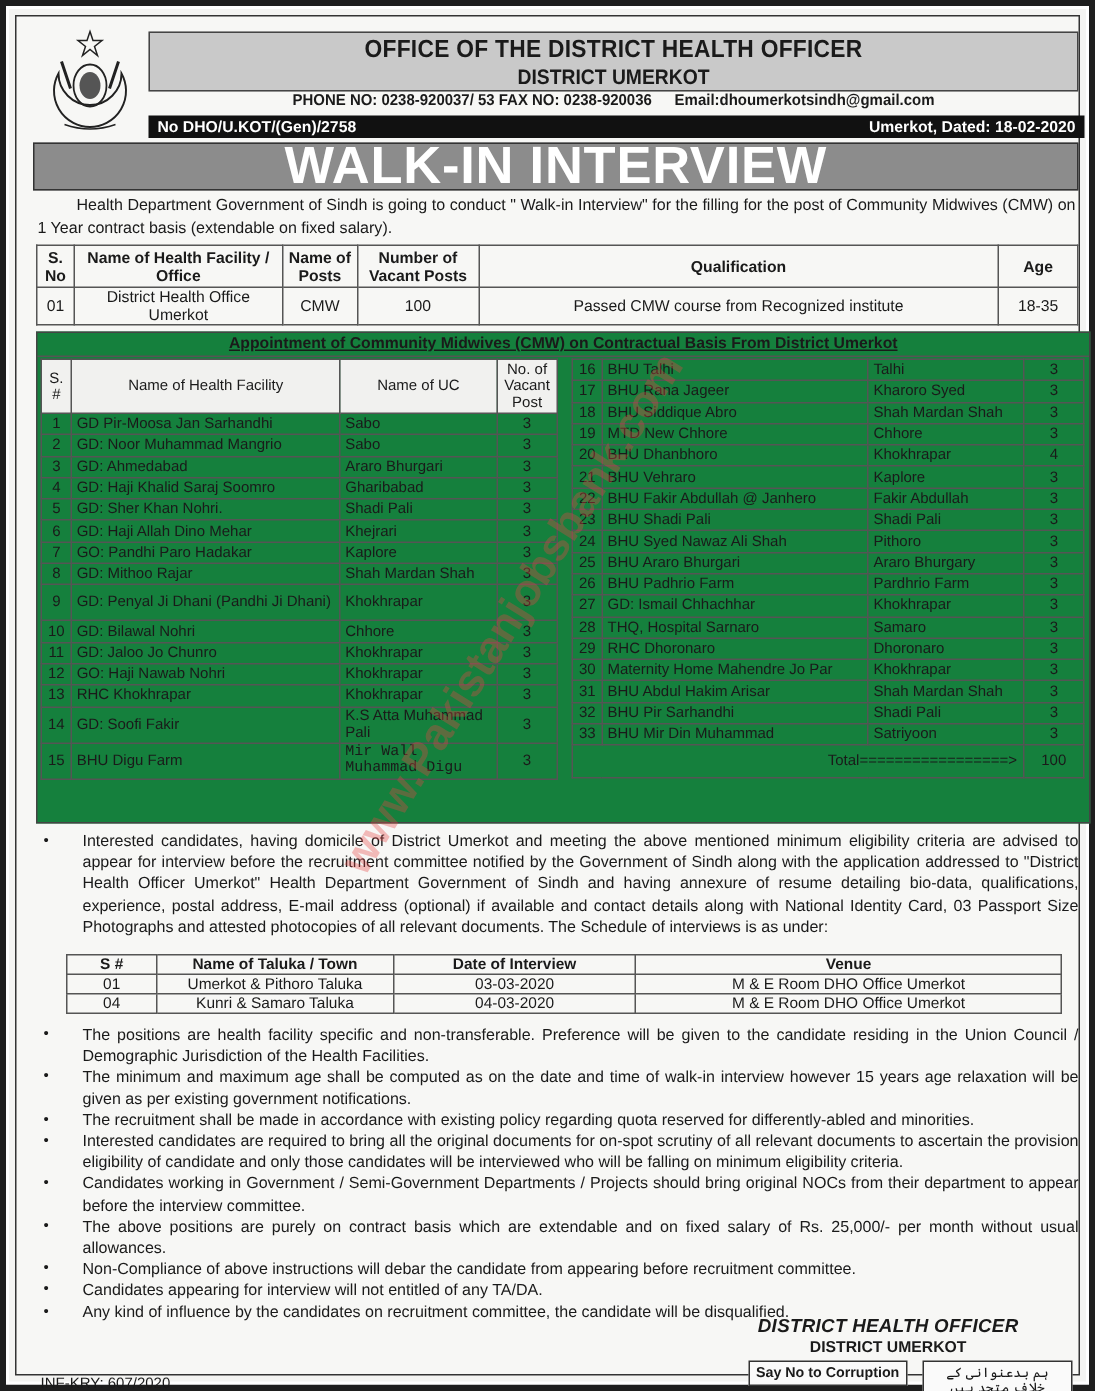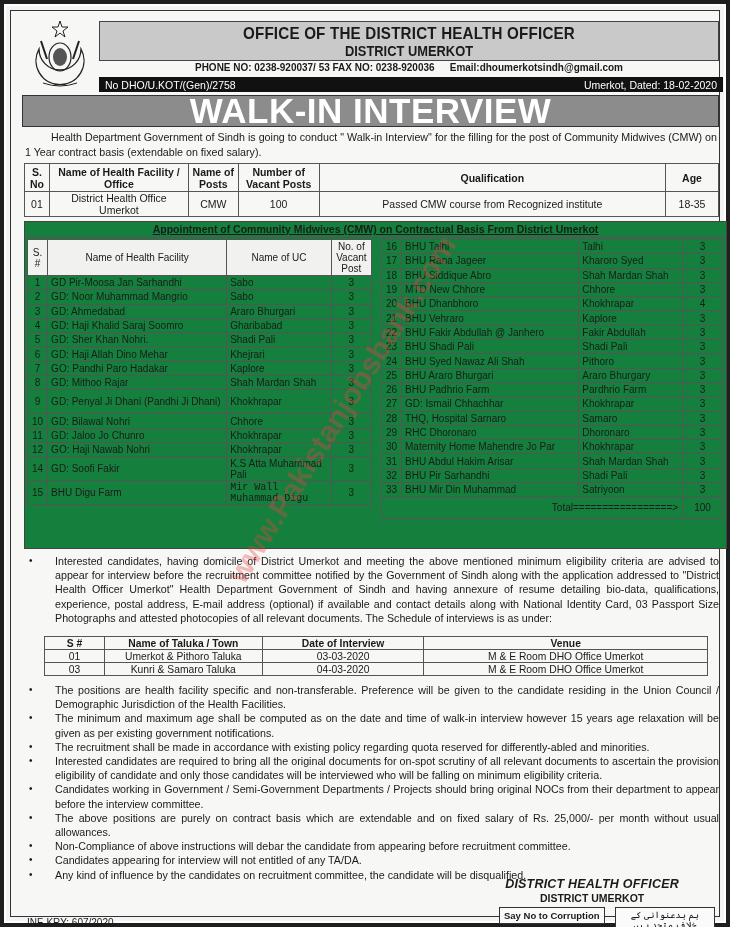--- a/index.html
+++ b/index.html
@@ -7,21 +7,21 @@
   body { font-family: "Liberation Sans", sans-serif; color: #1a1a1a; }
   .frame { position: absolute; left: 4px; top: 4px; width: 722px; height: 919px; background: #f4f4f2; border: 2px solid #fff; }
   .inner { position: absolute; left: 4px; top: 4px; right: 4px; bottom: 4px; border: 1.5px solid #333; background: #f7f7f5; }
 
   
   .logo { position: absolute; left: 16px; top: 8px; width: 66px; height: 72px; }
   .head-box { position: absolute; left: 88px; top: 10px; width: 620px; height: 40px; background: #c9c9c9; border: 1.5px solid #444; text-align: center; }
   .head-title { font-weight: bold; font-size: 16.5px; letter-spacing: 0.2px; margin-top: 2px; transform: scaleX(0.92); }
   .head-sub { font-size: 14px; font-weight: bold; margin-top: 0px; transform: scaleX(0.92); }
   .head-contact { font-size: 10.5px; font-weight: bold; margin-top: 2px; transform: scaleX(0.95); display:flex; justify-content:center; gap: 16px; }
-  .ref-bar { position: absolute; left: 88px; top: 66px; width: 624px; height: 15px; background: #111; color: #fff; font-size: 10.5px; font-weight: normal; display: flex; justify-content: space-between; align-items: center; padding: 0 6px; }
+  .ref-bar { position: absolute; left: 88px; top: 66px; width: 624px; height: 15px; background: #111; color: #fff; font-size: 10.5px; font-weight: bold; display: flex; justify-content: space-between; align-items: center; padding: 0 6px; }
   .walkin { position: absolute; left: 11px; top: 84px; width: 697px; height: 32px; background: #8c8c8c; border: 1.5px solid #333; color: #fff; font-weight: bold; font-size: 35px; text-align: center; line-height: 30px; letter-spacing: 0.5px; }
   .intro { position: absolute; left: 14px; top: 119px; width: 692px; font-size: 10.7px; line-height: 15px; text-indent: 26px; text-align: justify; }
 
   table { border-collapse: collapse; }
   td, th { border: 1px solid #555; font-size: 10.5px; padding: 0 3px; }
   .t1 { position: absolute; left: 13px; top: 152px; width: 695px; background: #f7f7f5; }
   .t1 th { font-weight: bold; text-align: center; height: 28px; line-height: 12px; }
   .t1 td { text-align: center; height: 13px; line-height: 12px; }
 
   .appt { position: absolute; left: 13px; top: 210px; width: 703px; height: 328px; border: 1.5px solid #444; background: #15803d; }
@@ -200,20 +200,26 @@
               <td>Khokhrapar</td>
               <td class="c">3</td>
             </tr>
             <tr>
               <td class="c">12</td>
               <td>GO: Haji Nawab Nohri</td>
               <td>Khokhrapar</td>
               <td class="c">3</td>
             </tr>
             <tr>
+              <td class="c">13</td>
+              <td>RHC Khokhrapar</td>
+              <td>Khokhrapar</td>
+              <td class="c">3</td>
+            </tr>
+            <tr>
               <td class="c" style="height: 24px;">14</td>
               <td style="height: 24px;">GD: Soofi Fakir</td>
               <td style="height: 24px;">K.S Atta Muhammad Pali</td>
               <td class="c" style="height: 24px;">3</td>
             </tr>
             <tr>
               <td class="c" style="height: 24px;">15</td>
               <td style="height: 24px;">BHU Digu Farm</td>
               <td style="height: 24px; font-family: Liberation Mono, monospace;">Mir Wall Muhammad Digu</td>
               <td class="c" style="height: 24px;">3</td>
@@ -364,21 +370,21 @@
           </tr>
         </thead>
       <tbody id="sch-body">
           <tr>
             <td>01</td>
             <td>Umerkot &amp; Pithoro Taluka</td>
             <td>03-03-2020</td>
             <td>M &amp; E Room DHO Office Umerkot</td>
           </tr>
           <tr>
-            <td>03</td>
+            <td>04</td>
             <td>Kunri &amp; Samaro Taluka</td>
             <td>04-03-2020</td>
             <td>M &amp; E Room DHO Office Umerkot</td>
           </tr>
         </tbody>
     </table>
 
     <ul class="bul b2" id="bul2">
         <li>The positions are health facility specific and non-transferable. Preference will be given to the candidate residing in the Union Council / Demographic Jurisdiction of the Health Facilities.</li>
         <li>The minimum and maximum age shall be computed as on the date and time of walk-in interview however 15 years age relaxation will be given as per existing government notifications.</li>

